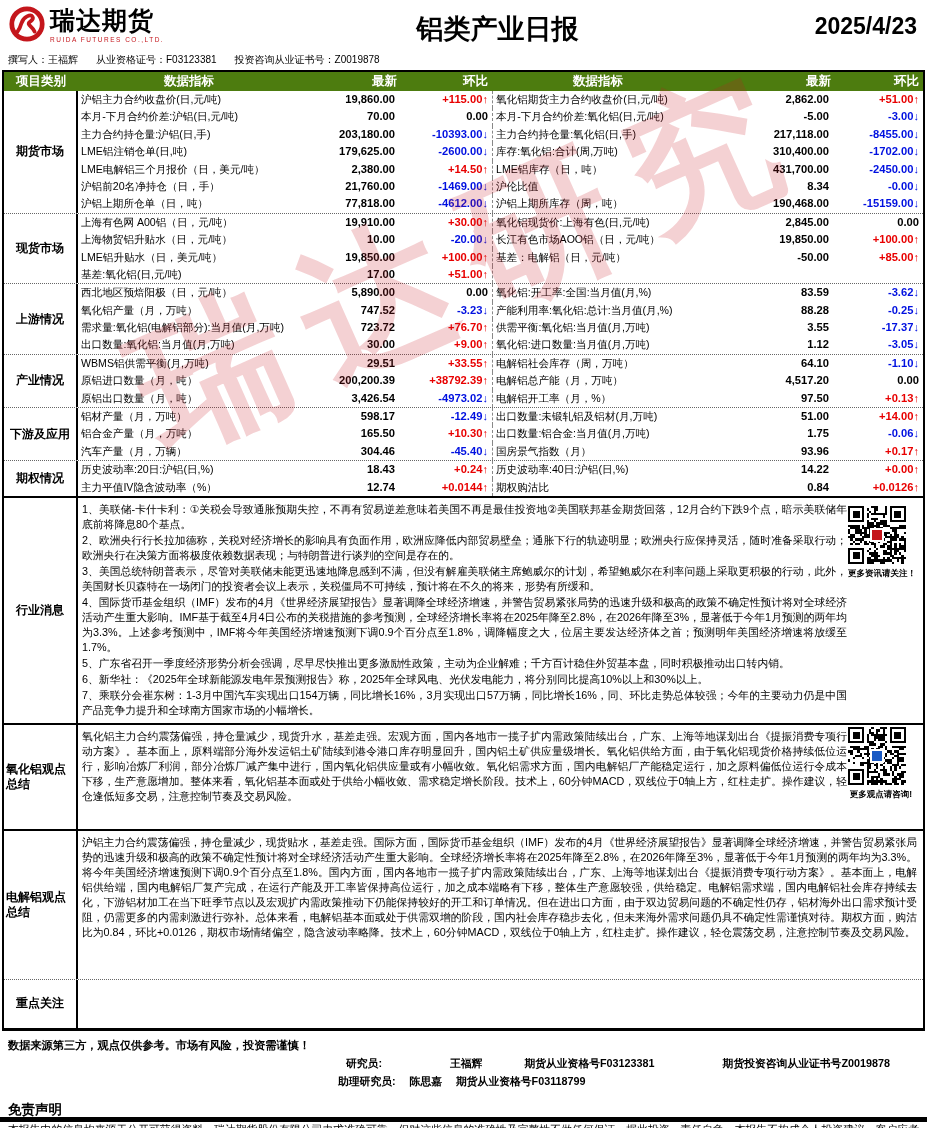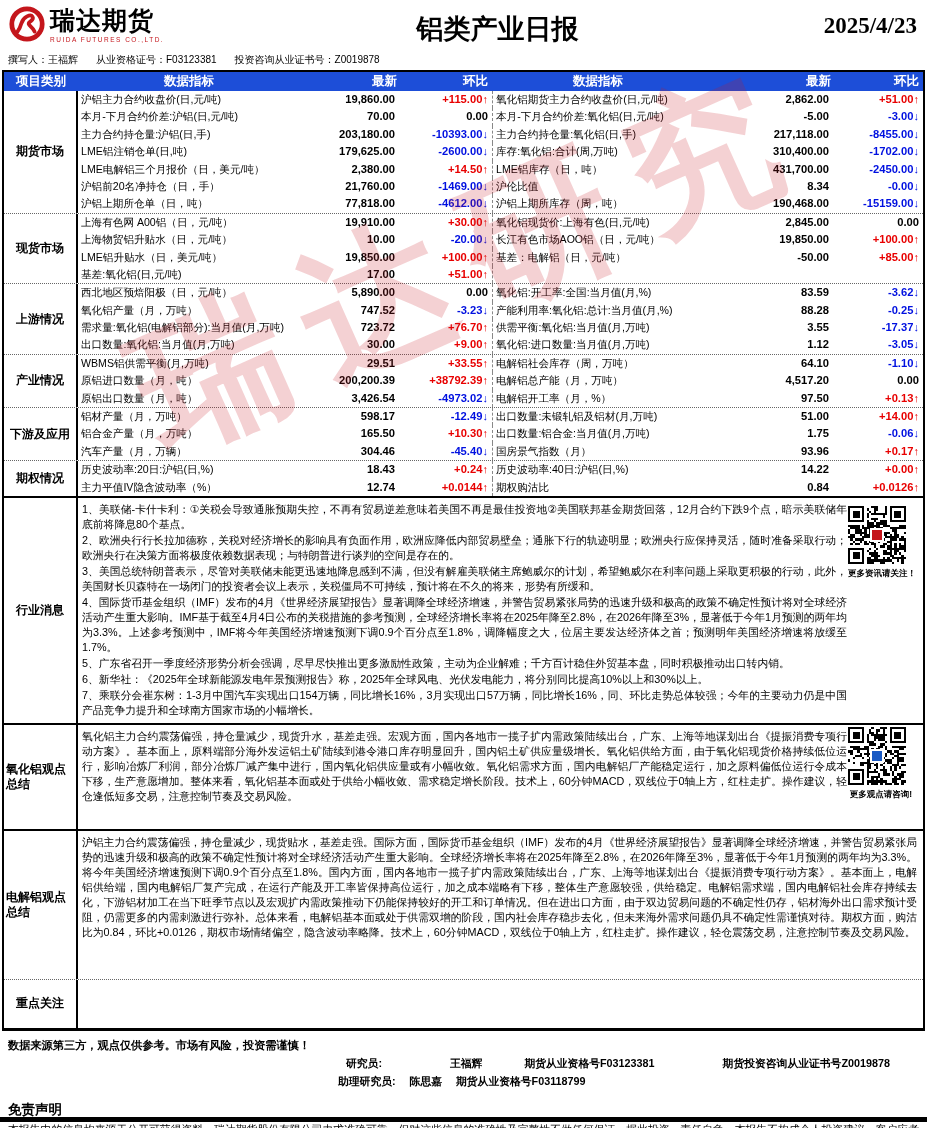--- a/index.html
+++ b/index.html
@@ -6,26 +6,26 @@
   .page{position:relative;width:927px;height:1128px;background:#fff;overflow:hidden;
         font-family:"Liberation Sans","DejaVu Sans",sans-serif;color:#000;}
   
   .hdr{display:flex;align-items:flex-start;padding:5px 10px 0 8px;height:46px;}
   .logo{display:flex;align-items:flex-start;width:230px;}
   .logo-icon{width:38px;height:38px;margin-right:4px;}
   .logo-txt-wrap{display:flex;flex-direction:column;}
   .logo-txt{font-size:25px;font-weight:bold;letter-spacing:1px;line-height:30px;}
   .logo-sub{font-size:6.5px;color:#c4161c;letter-spacing:1.5px;margin-top:1px;}
   .title{flex:1;text-align:center;font-size:27px;font-weight:bold;padding-top:6px;}
-  .date{width:160px;text-align:right;font-size:23px;font-weight:bold;padding-top:8px;font-family:Liberation Serif, serif;}
+  .date{width:160px;text-align:right;font-size:23px;font-weight:bold;padding-top:8px;}
   .byline{padding:2px 8px 3px;font-size:10px;font-weight:normal;display:flex;gap:18px;}
   
   .tbl{margin:0 2px;border:2px solid #000;border-bottom:3px solid #000;position:relative;}
   .t-headrow{display:grid;grid-template-columns:74px 222px 101px 91px 212px 131px 88px;
-             background:#1d4ed8;color:#fff;font-weight:bold;font-size:12.5px;height:19px;line-height:19px;}
+             background:#4d7c0f;color:#fff;font-weight:bold;font-size:12.5px;height:19px;line-height:19px;}
   .hcell{padding:0 4px;white-space:nowrap;overflow:hidden;}
   .hcell.c0{text-align:center;}
   .hcell.c1,.hcell.c4{text-align:center;}
   .hcell.c2,.hcell.c3,.hcell.c5,.hcell.c6{text-align:right;}
   .t-sec{display:grid;grid-template-columns:74px 1fr;}
   .t-sec.dot{border-top:1px dotted #666;}
   .t-sec.solidtop{border-top:2px solid #000;}
   .catcell{border-right:2px solid #000;display:flex;align-items:center;justify-content:center;
            font-weight:bold;font-size:12px;padding:2px;line-height:15px;}
   .rows{display:block;}

